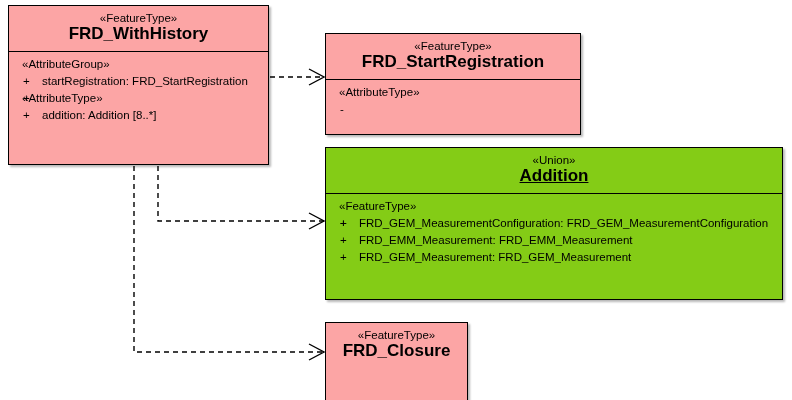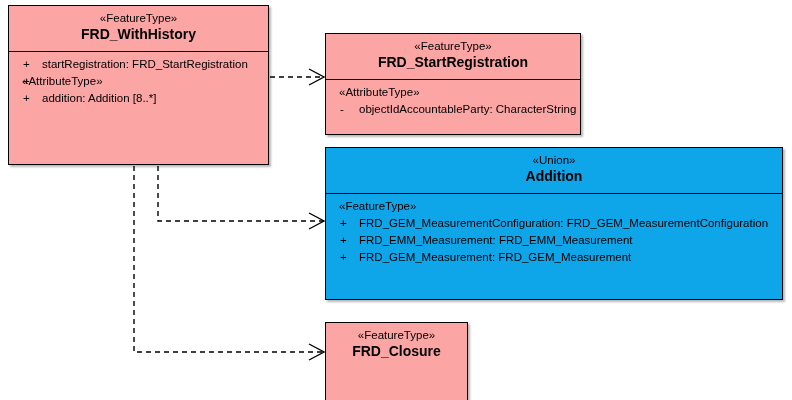--- a/index.html
+++ b/index.html
@@ -17,42 +17,42 @@
   }
 
   
   .uml-box {
     position: absolute;
     box-sizing: border-box;
     border: 1.6px solid #000000;
     box-shadow: 2px 2px 2px rgba(0,0,0,0.28);
   }
   .uml-box.cyan   { background: #fca5a5; }
-  .uml-box.grey   { background: #0ea5e9; }
+  .uml-box.grey   { background: #84cc16; }
 
   .box-header {
     box-sizing: border-box;
     text-align: center;
     padding-top: 5px;
     border-bottom: 1.6px solid #000000;
   }
   .stereotype {
     font-size: 11.5px;
     color: #000000;
     line-height: 15px;
     white-space: nowrap;
   }
   .type-name {
-    font-size: 14px;
+    font-size: 17px;
     font-weight: bold;
     color: #000000;
     line-height: 16px;
     white-space: nowrap;
   }
-  .type-name.underline { }
+  .type-name.underline { text-decoration: underline; }
 
   .box-body {
     box-sizing: border-box;
     padding: 4px 0 2px 0;
     overflow: hidden;
   }
   .group-label {
     font-size: 11.5px;
     line-height: 17px;
     padding-left: 13px;
@@ -102,20 +102,21 @@
 <body>
 
 <div id="canvas">
 
   <div class="uml-box cyan" style="left:8px; top:5px; width:261px; height:160px;">
     <div class="box-header" style="height:46px;">
       <div class="stereotype">«FeatureType»</div>
       <div class="type-name">FRD_WithHistory</div>
     </div>
     <div class="box-body" style="height:112px;">
+      <div class="group-label">«AttributeGroup»</div>
       <div class="attr-row">
         <span class="attr-vis">+</span>
         <span>startRegistration: FRD_StartRegistration</span>
       </div>
       <div class="attr-row">
         <span class="attr-vis">+</span>
       </div>
       <div class="group-label">«AttributeType»</div>
       <div class="attr-row">
         <span class="attr-vis">+</span>
@@ -126,21 +127,20 @@
 
   <div class="uml-box cyan" style="left:325px; top:33px; width:256px; height:102px;">
     <div class="box-header" style="height:46px;">
       <div class="stereotype">«FeatureType»</div>
       <div class="type-name">FRD_StartRegistration</div>
     </div>
     <div class="box-body" style="height:54px;">
       <div class="group-label">«AttributeType»</div>
       <div class="attr-row">
         <span class="attr-vis">-</span>
-        <span>objectIdAccountableParty: CharacterString</span>
       </div>
     </div>
   </div>
 
   <div class="uml-box grey" style="left:325px; top:147px; width:458px; height:153px;">
     <div class="box-header" style="height:46px;">
       <div class="stereotype">«Union»</div>
       <div class="type-name underline">Addition</div>
     </div>
     <div class="box-body" style="height:105px;">

